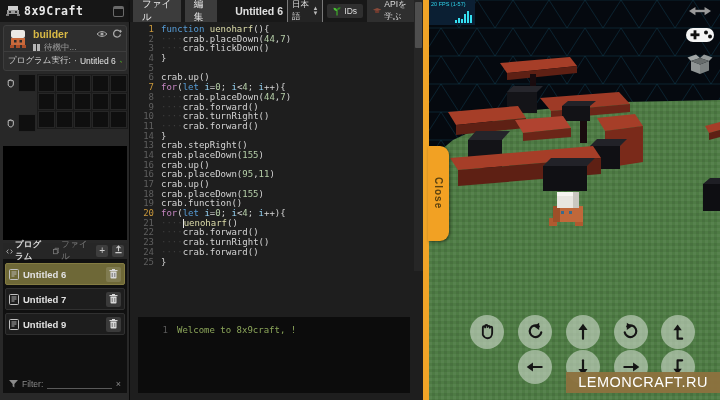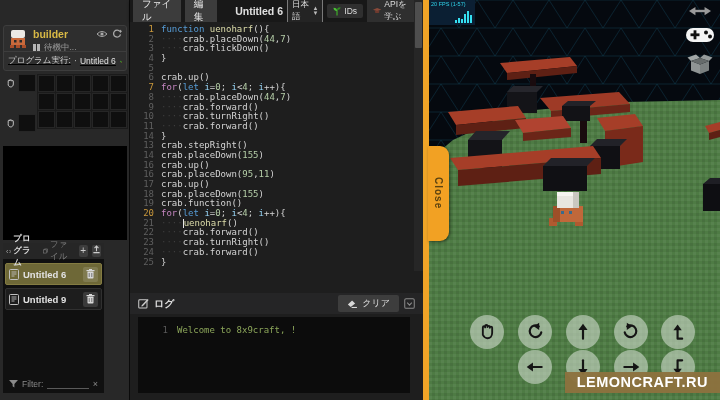--- a/index.html
+++ b/index.html
@@ -9,31 +9,31 @@
   .sidebar{position:absolute;left:0;top:0;width:130px;height:400px;background:#282828;border-right:1px solid #0a0a0a;box-sizing:border-box;}
   .logo-bar{position:absolute;left:0;top:0;width:130px;height:22px;background:#161616;display:flex;align-items:center;gap:4px;padding:0 6px;box-sizing:border-box;}
   .logo-text{color:#e8e8e8;font-family:"DejaVu Sans Mono",monospace;font-weight:bold;font-size:11.5px;letter-spacing:.5px;}
   .win-btn{margin-left:auto;width:11px;height:11px;border:1px solid #6a6a6a;border-radius:2px;box-sizing:border-box;border-top-width:3px;}
   .robot-card{position:absolute;left:3px;top:25px;width:124px;height:46px;background:#2e2e2e;border:1px solid #3d3d3d;border-radius:3px;box-sizing:border-box;}
   .rc-top{display:flex;align-items:flex-start;padding:3px 4px 9px 4px;gap:5px;}
   .rc-name{color:#d9b945;font-size:10.5px;font-weight:bold;line-height:11px;}
   .rc-status{display:flex;align-items:center;gap:3px;color:#9a9a9a;font-size:8.5px;margin-top:2px;text-align:center;}
   .pause-bars i{display:inline-block;width:2.5px;height:7px;background:#b5b5b5;margin-right:1.5px;}
   .rc-icons{margin-left:auto;display:flex;gap:4px;align-items:center;}
-  .run-row{position:absolute;left:0;bottom:0;width:100%;height:17px;border-top:1px solid #3d3d3d;display:flex;align-items:center;gap:4px;padding:9px 4px;box-sizing:border-box;text-decoration:underline;}
+  .run-row{position:absolute;left:0;bottom:0;width:100%;height:17px;border-top:1px solid #3d3d3d;display:flex;align-items:center;gap:4px;padding:9px 4px;box-sizing:border-box;}
   .run-label{color:#cfcfcf;font-size:8.5px;white-space:nowrap;}
   .run-file{color:#e3e3e3;font-size:8.5px;white-space:nowrap;}
   .inventory{position:absolute;left:5px;top:74px;width:120px;height:62px;}
   .inv-side{position:absolute;left:0;top:0;width:30px;height:62px;}
   .inv-side .pair{position:absolute;left:0;display:flex;align-items:center;gap:2px;}
   .slot{width:18px;height:18px;background:#0f0f0f;border:1px solid #262626;box-sizing:border-box;}
   .inv-grid{position:absolute;left:32px;top:0;display:grid;grid-template-columns:repeat(5,17px);grid-auto-rows:17px;gap:1px;background:#1b1b1b;padding:1px;}
   .inv-grid .slot{width:17px;height:17px;}
   .preview{position:absolute;left:3px;top:146px;width:124px;height:94px;background:#000;}
-  .prog-panel{position:absolute;left:3px;top:243px;width:101px;height:150px;background:#101010;}
+  .prog-panel{position:absolute;left:3px;top:243px;width:124px;height:150px;background:#101010;}
   .prog-tabs{height:16px;background:#262626;display:flex;align-items:center;gap:4px;padding:0 3px;font-size:8.5px;}
   .ptab{display:flex;align-items:center;gap:2px;}
   .ptab.active{color:#ddd;font-weight:bold;}
   .ptab.inactive{color:#7d7d7d;}
   .mini-btn{width:15px;height:12px;background:#3d3d3d;border-radius:2px;color:#ccc;font-size:10px;line-height:11px;text-align:center;}
   .prog-list{padding:4px 2px;}
   .prog-item{height:22px;margin-bottom:3px;background:#1d1d1d;border:1px solid #303030;border-radius:2px;display:flex;align-items:center;gap:4px;padding:0 3px;box-sizing:border-box;}
   .prog-item.sel{background:#6e6837;border-color:#847c42;}
   .prog-item .pi-name{color:#e2e2e2;font-size:9.5px;font-weight:bold;flex:1;white-space:nowrap;overflow:hidden;}
   .trash-btn{width:15px;height:15px;background:rgba(255,255,255,.13);border-radius:2px;display:flex;align-items:center;justify-content:center;}
@@ -70,28 +70,40 @@
   .accent-strip{position:absolute;left:0;top:0;width:6px;height:400px;background:#F0A427;z-index:5;}
   .scene{position:absolute;left:0;top:0;}
   .fps-box{position:absolute;left:6px;top:0;width:46px;height:25px;background:#0B1F33;z-index:4;padding:1px 2px;box-sizing:border-box;}
   .fps-text{color:#2FD3EA;font-size:5.5px;line-height:6px;white-space:nowrap;}
   .fps-bars{position:absolute;right:3px;bottom:2px;display:flex;align-items:flex-end;gap:1px;}
   .fps-bars i{display:block;width:2px;background:#35E0F2;}
   .side-tools{position:absolute;right:5px;top:6px;z-index:4;display:flex;flex-direction:column;align-items:center;gap:9px;}
   .close-tab{position:absolute;left:5px;top:146px;width:21px;height:95px;background:#F2A123;border-radius:0 9px 9px 0;z-index:6;display:flex;align-items:center;justify-content:center;box-shadow:1px 1px 3px rgba(0,0,0,.5);}
   .close-tab span{writing-mode:vertical-rl;color:#5b4210;font-size:10px;font-weight:bold;letter-spacing:1px;}
   .ctl-btn{position:absolute;width:34px;height:34px;border-radius:50%;background:rgba(219,227,217,.55);display:flex;align-items:center;justify-content:center;z-index:4;}
-  .watermark{position:absolute;right:0;top:372px;height:21px;line-height:21px;background:rgba(140,113,62,.96);color:#fff;font-size:14.5px;font-weight:bold;padding:0 12px;letter-spacing:.5px;z-index:7;font-family:"Liberation Sans",sans-serif;}
+  .watermark{position:absolute;right:0;top:372px;height:21px;line-height:21px;background:rgba(140,113,62,.96);color:#fff;font-size:14.5px;font-weight:normal;padding:0 12px;letter-spacing:.5px;z-index:7;font-family:"Liberation Sans",sans-serif;}
 </style>
 </head>
 <body>
 
 <div class="app">
 
   <div class="sidebar">
+    <div class="logo-bar">
+      <svg width="14" height="10" viewBox="0 0 14 10">
+          <rect x="2" y="0" width="10" height="4" fill="#cfcfcf"></rect>
+          <rect x="1" y="4" width="12" height="4" fill="#9a9a9a"></rect>
+          <rect x="3" y="5" width="2" height="2" fill="#333"></rect>
+          <rect x="9" y="5" width="2" height="2" fill="#333"></rect>
+          <rect x="0" y="8" width="3" height="2" fill="#7a7a7a"></rect>
+          <rect x="11" y="8" width="3" height="2" fill="#7a7a7a"></rect>
+        </svg>
+      <span class="logo-text">8x9Craft</span>
+      <span class="win-btn"></span>
+    </div>
 
     <div class="robot-card">
       <div class="rc-top">
         <svg width="20" height="20" viewBox="0 0 20 20">
             <rect x="3" y="1" width="14" height="8" rx="2" fill="#ece9e4"></rect>
             <rect x="3" y="9" width="14" height="7" fill="#c96a3c"></rect>
             <rect x="6" y="11" width="2.5" height="2.5" fill="#2a2a2a"></rect>
             <rect x="11.5" y="11" width="2.5" height="2.5" fill="#2a2a2a"></rect>
             <rect x="2" y="16" width="4" height="3" fill="#a84e2a"></rect>
             <rect x="8" y="16" width="4" height="3" fill="#a84e2a"></rect>
@@ -188,20 +200,35 @@
               <path d="M1.5 8.5 H8.5" stroke="#ccc" stroke-width="1.4"></path>
             </svg></span>
       </div>
       <div class="prog-list">
           <div class="prog-item sel">
             <svg width="10" height="11" viewBox="0 0 10 11">
               <rect x="0.5" y="0.5" width="9" height="10" rx="1" fill="none" stroke="#c0c0c0"></rect>
               <path d="M2.5 3 H7.5 M2.5 5 H7.5 M2.5 7 H5.5" stroke="#c0c0c0" stroke-width="0.9"></path>
             </svg>
             <span class="pi-name">Untitled 6</span>
+            <span class="trash-btn">
+              <svg width="9" height="10" viewBox="0 0 9 10">
+                <rect x="1.5" y="2.5" width="6" height="7" rx="0.8" fill="#d8d8d8"></rect>
+                <rect x="0.5" y="1" width="8" height="1.2" fill="#d8d8d8"></rect>
+                <rect x="3" y="0" width="3" height="1.2" fill="#d8d8d8"></rect>
+                <path d="M3.2 4 V8 M5.8 4 V8" stroke="#5a5a5a" stroke-width="0.8"></path>
+              </svg>
+            </span>
+          </div>
+          <div class="prog-item">
+            <svg width="10" height="11" viewBox="0 0 10 11">
+              <rect x="0.5" y="0.5" width="9" height="10" rx="1" fill="none" stroke="#c0c0c0"></rect>
+              <path d="M2.5 3 H7.5 M2.5 5 H7.5 M2.5 7 H5.5" stroke="#c0c0c0" stroke-width="0.9"></path>
+            </svg>
+            <span class="pi-name">Untitled 7</span>
             <span class="trash-btn">
               <svg width="9" height="10" viewBox="0 0 9 10">
                 <rect x="1.5" y="2.5" width="6" height="7" rx="0.8" fill="#d8d8d8"></rect>
                 <rect x="0.5" y="1" width="8" height="1.2" fill="#d8d8d8"></rect>
                 <rect x="3" y="0" width="3" height="1.2" fill="#d8d8d8"></rect>
                 <path d="M3.2 4 V8 M5.8 4 V8" stroke="#5a5a5a" stroke-width="0.8"></path>
               </svg>
             </span>
           </div>
           <div class="prog-item">
@@ -281,38 +308,20 @@
         <div class="cl"><span class="ln">21</span><span class="tk-ws">····</span><span class="caret"></span><span class="tk-fn">uenoharf</span><span class="tk-pl">()</span></div>
         <div class="cl"><span class="ln">22</span><span class="tk-ws">····</span><span class="tk-pl">crab.forward()</span></div>
         <div class="cl"><span class="ln">23</span><span class="tk-ws">····</span><span class="tk-pl">crab.turnRight()</span></div>
         <div class="cl"><span class="ln">24</span><span class="tk-ws">····</span><span class="tk-pl">crab.forward()</span></div>
         <div class="cl"><span class="ln">25</span><span class="tk-pl">}</span></div>
       </div>
     <div class="vscroll">
         <div class="vthumb"></div>
       </div>
 
-    <div class="log-head">
-      <svg width="11" height="11" viewBox="0 0 12 12">
-          <rect x="0.8" y="2" width="9" height="9" rx="1" fill="none" stroke="#ccc" stroke-width="1.1"></rect>
-          <path d="M4 8 L10.5 1.2 L11.6 2.3 L5.2 9 L3.6 9.4 Z" fill="#ccc"></path>
-        </svg>
-      <span class="log-title">ログ</span>
-      <span class="clear-btn">
-        <svg width="11" height="8" viewBox="0 0 12 9">
-            <path d="M4 8 L0.8 5 L5.5 0.6 L9 3.8 Z" fill="#d8d8d8"></path>
-            <path d="M5 8.5 H11" stroke="#d8d8d8" stroke-width="1.4"></path>
-          </svg>
-        <span>クリア</span>
-      </span>
-      <svg width="11" height="11" viewBox="0 0 12 12">
-          <rect x="0.8" y="0.8" width="10.4" height="10.4" rx="1.5" fill="none" stroke="#8a8a8a" stroke-width="1.1"></rect>
-          <path d="M3.5 5 L6 7.8 L8.5 5" stroke="#8a8a8a" stroke-width="1.2" fill="none"></path>
-        </svg>
-    </div>
     <div class="log-body">
         <div class="log-row">
           <span class="log-ln">1</span>
           <span class="log-tx">Welcome to 8x9craft, !</span>
         </div>
       </div>
   </div>
 
   <div class="gameview">
     <div class="accent-strip"></div>

